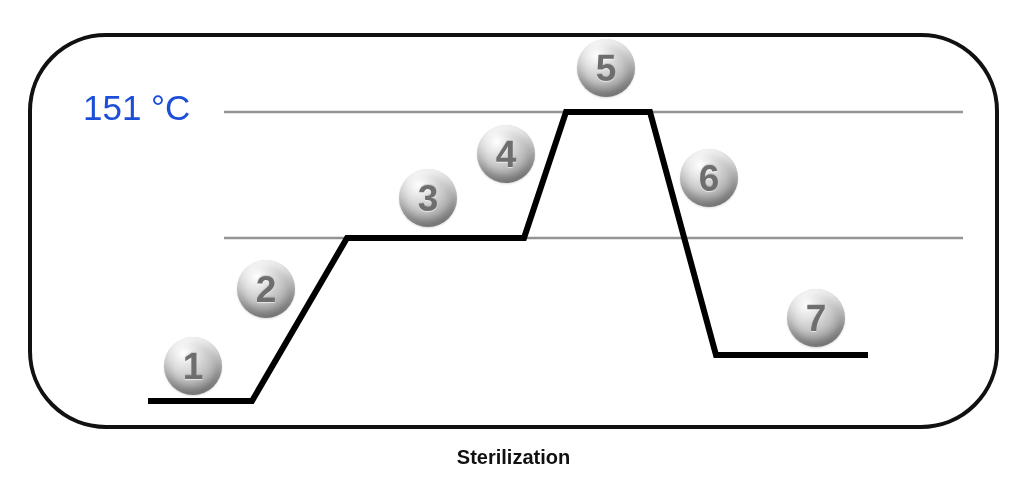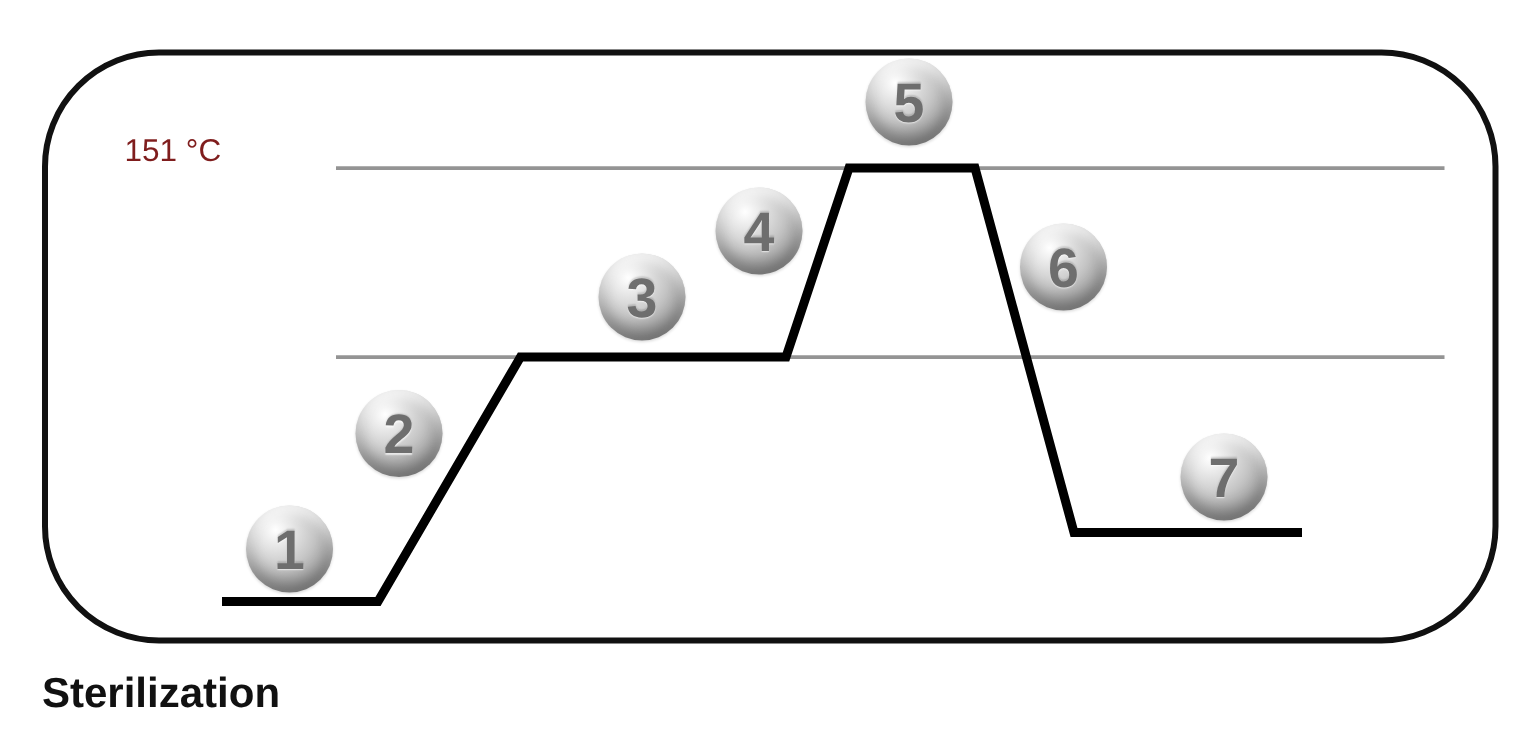--- a/index.html
+++ b/index.html
@@ -28,22 +28,22 @@
   }
   .profile-svg {
     position: absolute;
     left: 0;
     top: 0;
     width: 1024px;
     height: 489px;
   }
   .temp-label {
     position: absolute;
-    font-size: 21px;
-    color: #7f1d1d;
+    font-size: 35px;
+    color: #1d4ed8;
     letter-spacing: 0px;
     white-space: nowrap;
     line-height: 1;
   }
   .ball {
     position: absolute;
     width: 58px;
     height: 58px;
     border-radius: 50%;
     background: radial-gradient(circle at 34% 28%,
@@ -60,22 +60,22 @@
     font-weight: bold;
     color: #6e6e6e;
     text-shadow: 0 1px 1px rgba(255,255,255,0.65), 0 -1px 1px rgba(0,0,0,0.15);
     line-height: 1;
   }
   .caption {
     position: absolute;
     left: 28px;
     top: 446px;
     width: 971px;
-    text-align: left;
-    font-size: 28px;
+    text-align: center;
+    font-size: 20px;
     font-weight: bold;
     color: #111111;
     letter-spacing: 0px;
   }
 </style>
 </head>
 <body>
 
 <div class="stage">
 

